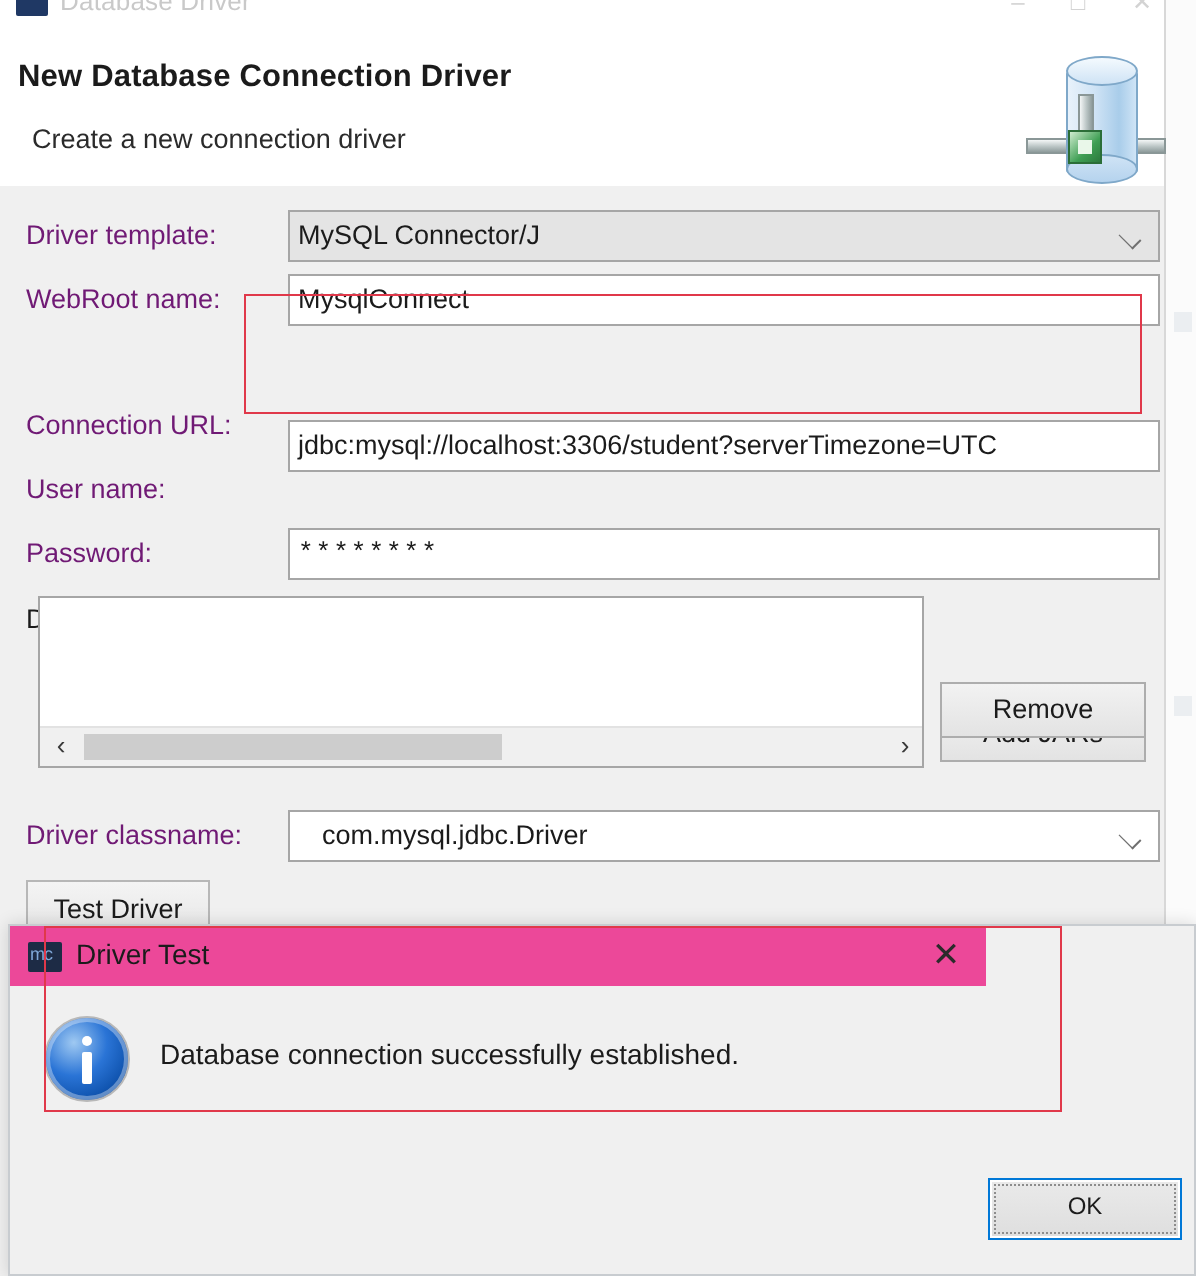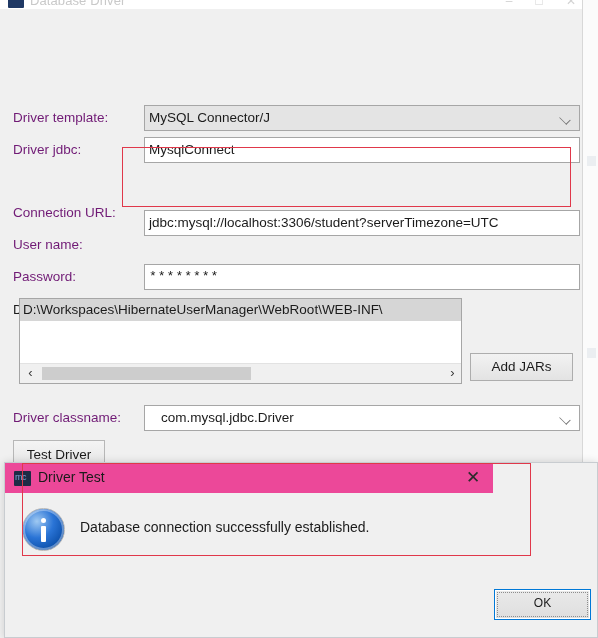--- a/index.html
+++ b/index.html
@@ -429,53 +429,68 @@
   <div class="window">
 
     <div class="titlebar">
       <div class="titlebar-icon"></div>
       <div class="titlebar-text">Database Driver</div>
       <div class="win-btn win-min">–</div>
       <div class="win-btn win-max">□</div>
       <div class="win-btn win-close">✕</div>
     </div>
 
+    <div class="header">
+      <div class="header-title">New Database Connection Driver</div>
+      <div class="header-sub">Create a new connection driver</div>
+
+      <div class="db-icon">
+        <div class="db-pipe-h"></div>
+        <div class="db-cyl-body"></div>
+        <div class="db-cyl-bot"></div>
+        <div class="db-cyl-top"></div>
+        <div class="db-pipe-v"></div>
+        <div class="db-valve">
+          <div class="db-valve-in"></div>
+        </div>
+      </div>
+    </div>
 
     <div class="form">
 
       <div class="lbl" style="left:13px; top:17px;">Driver template:</div>
       <div class="field combo" style="left:144px; top:12px; width:436px;">
         <span>MySQL Connector/J</span>
         <span class="caret"></span>
       </div>
 
-      <div class="lbl" style="left:13px; top:49px;">Driver jdbc:</div>
+      <div class="lbl" style="left:13px; top:49px;">WebRoot name:</div>
       <div class="field" style="left:144px; top:44px; width:436px;">MysqlConnect</div>
 
       <div class="lbl" style="left:13px; top:112px;">Connection URL:</div>
       <div class="field" style="left:144px; top:117px; width:436px;">jdbc:mysql://localhost:3306/student?serverTimezone=UTC</div>
 
       <div class="lbl" style="left:13px; top:144px;">User name:</div>
 
       <div class="lbl" style="left:13px; top:176px;">Password:</div>
       <div class="field pwd" style="left:144px; top:171px; width:436px;">********</div>
 
       <div class="group-title" style="left:13px; top:209px;">Driver JARs</div>
     </div>
 
     <div class="jarlist">
-      <div class="jar-row">D:\Workspaces\HibernateUserManager\WebRoot\WEB-INF\</div>
       <div class="jar-hscroll">
         <div class="hs-arrow hs-left">‹</div>
         <div class="hs-thumb"></div>
         <div class="hs-arrow hs-right">›</div>
       </div>
     </div>
 
     <div class="btn" style="left:470px; top:305px; width:103px; height:28px;margin-top:48px;">Add JARs</div>
+    <div class="btn" style="left:470px; top:341px; width:103px; height:28px;">Remove</div>
 
     <div class="lbl" style="left:13px; top:410px;">Driver classname:</div>
     <div class="field combo white" style="left:144px; top:405px; width:436px;padding-left:16px;">
       <span>com.mysql.jdbc.Driver</span>
       <span class="caret"></span>
     </div>
 
     <div class="btn btn-testdriver">Test Driver</div>
   </div>
 

